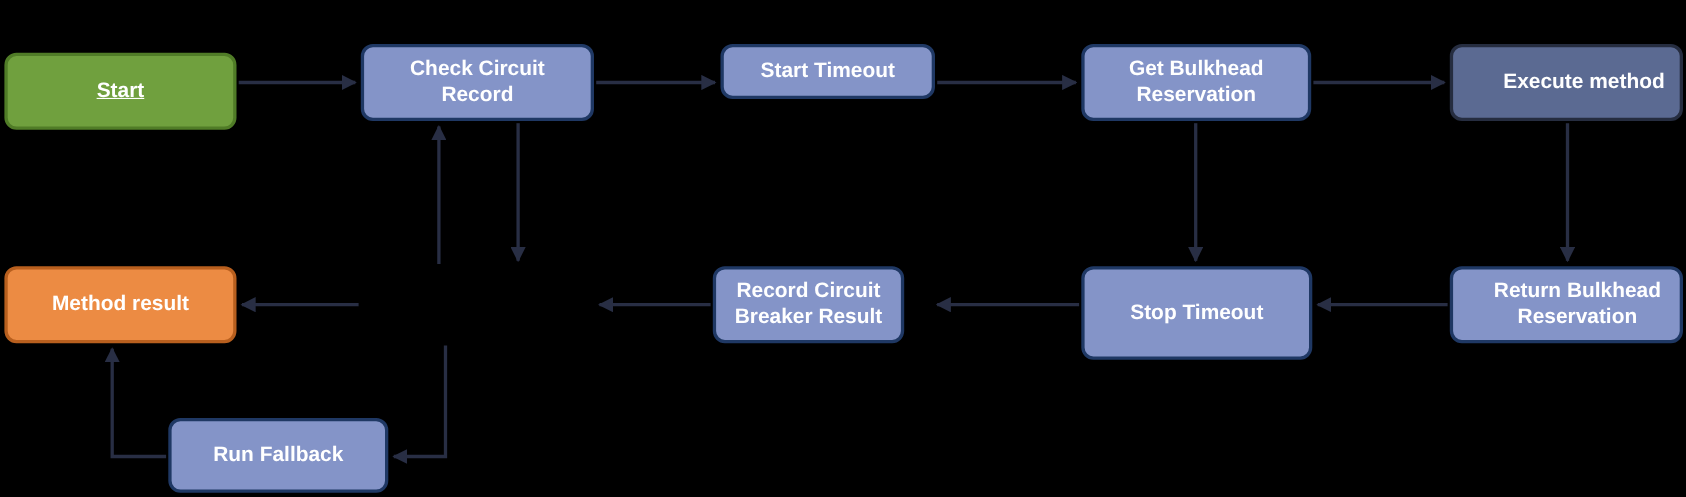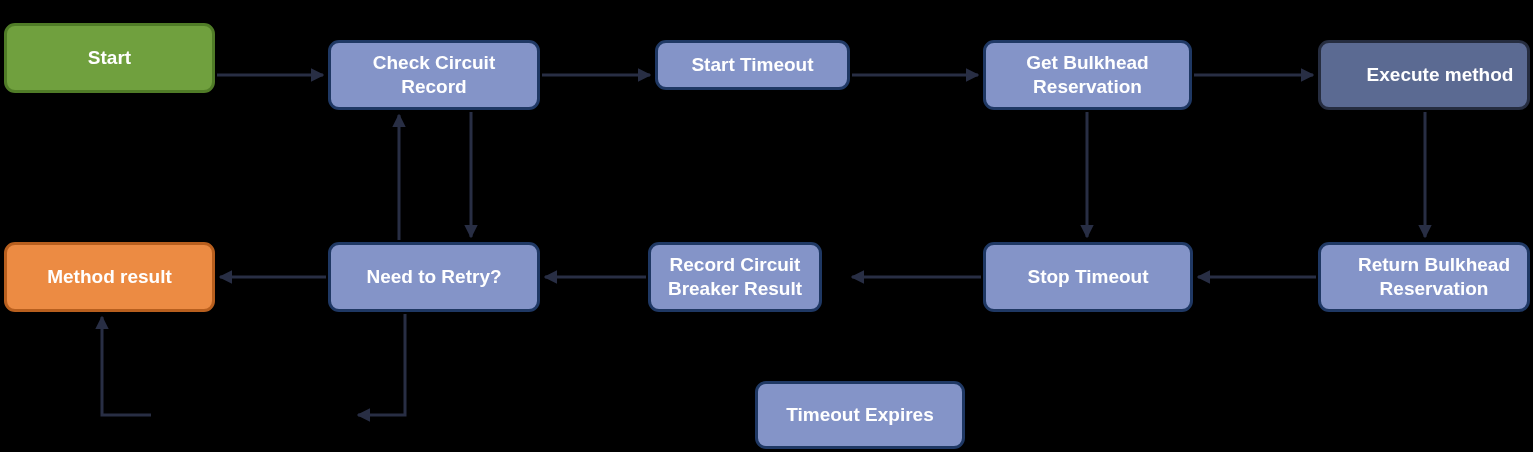--- a/index.html
+++ b/index.html
@@ -37,29 +37,29 @@
     font-size: 19px;
     line-height: 1.25;
     padding: 0 12px;
   }
   .node.green  { background: var(--green-fill);  border-color: var(--green-border); }
   .node.blue   { background: var(--blue-fill);   border-color: var(--blue-border); }
   .node.dark   { background: var(--dark-fill);   border-color: var(--dark-border); padding-left: 44px; }
   .node.orange { background: var(--orange-fill); border-color: var(--orange-border); }
 
   
-  #n-start                    { left: 4px;    top: 23px;  width: 211px; height: 70px; }
+  #n-start                    { left: 4px;    top: 48px;  width: 211px; height: 70px; text-decoration: underline; }
   #n-check-circuit-breaker    { left: 328px;  top: 40px;  width: 212px; height: 70px; }
   #n-start-timeout            { left: 655px;  top: 40px;  width: 195px; height: 50px; }
   #n-get-bulkhead-reservation { left: 983px;  top: 40px;  width: 209px; height: 70px; }
   #n-execute-method           { left: 1318px; top: 40px;  width: 212px; height: 70px; }
   #n-method-result            { left: 4px;    top: 242px; width: 211px; height: 70px; }
   #n-need-to-retry            { left: 328px;  top: 242px; width: 212px; height: 70px; }
   #n-record-circuit-breaker-result { left: 648px; top: 242px; width: 174px; height: 70px; }
-  #n-stop-timeout             { left: 983px;  top: 242px; width: 210px; height: 70px; }
+  #n-stop-timeout             { left: 983px;  top: 242px; width: 210px; height: 85px; }
   #n-return-bulkhead-reservation { left: 1318px; top: 242px; width: 212px; height: 70px; padding-left: 32px; }
   #n-run-fallback             { left: 153px;  top: 380px; width: 200px; height: 68px; }
   #n-timeout-expires          { left: 755px;  top: 381px; width: 210px; height: 68px; }
 </style>
 </head>
 <body>
 
 <div class="canvas">
 
   <svg class="edges" viewBox="0 0 1533 452" xmlns="http://www.w3.org/2000/svg">
@@ -96,30 +96,27 @@
   <div class="node blue" id="n-get-bulkhead-reservation">
     <span>Get Bulkhead Reservation</span>
   </div>
   <div class="node dark" id="n-execute-method">
     <span>Execute method</span>
   </div>
 
   <div class="node orange" id="n-method-result">
     <span>Method result</span>
   </div>
-  <div class="node blue" id="n-need-to-retry">
-    <span>Need to Retry?</span>
-  </div>
   <div class="node blue" id="n-record-circuit-breaker-result">
     <span>Record Circuit Breaker Result</span>
   </div>
   <div class="node blue" id="n-stop-timeout">
     <span>Stop Timeout</span>
   </div>
   <div class="node blue" id="n-return-bulkhead-reservation">
     <span>Return Bulkhead Reservation</span>
   </div>
 
-  <div class="node blue" id="n-timeout-expires">
-    <span>Timeout Expires</span>
+  <div class="node blue" id="n-run-fallback">
+    <span>Run Fallback</span>
   </div>
 
 </div>
 
 </body></html>

